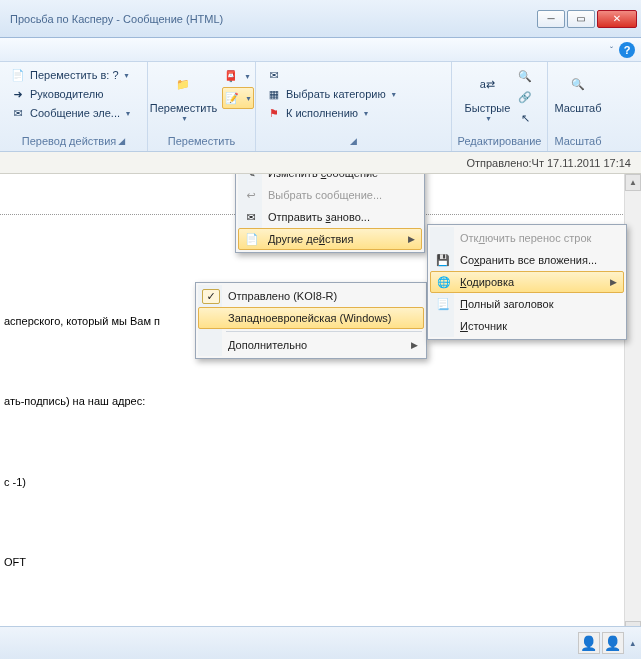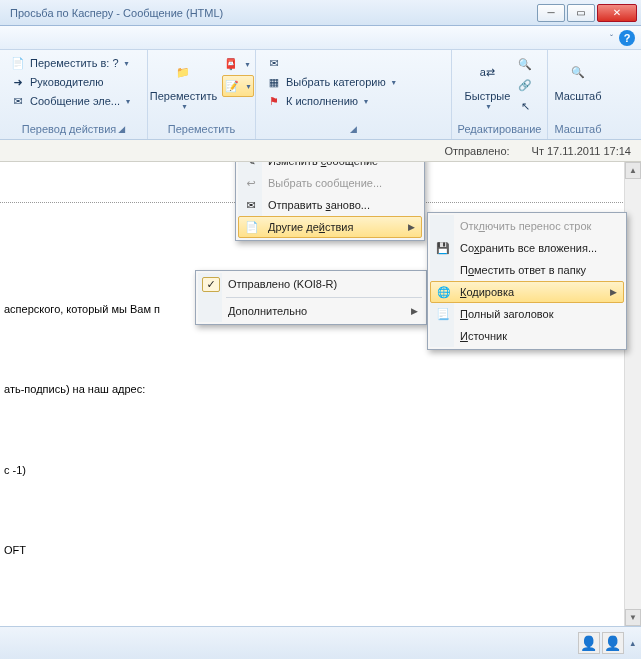--- a/index.html
+++ b/index.html
@@ -1,19 +1,19 @@
 <!DOCTYPE html>
 <html><head>
 <meta charset="utf-8">
 <style>
   * { box-sizing: border-box; margin: 0; padding: 0; font-family: "Segoe UI", Tahoma, sans-serif; font-size: 11px; }
   body { background: #fff; width: 641px; height: 659px; overflow: hidden; }
 
   
-  .titlebar { height: 26px; background: linear-gradient(#eaf2fb,#d6e5f5); display: flex; align-items: center; padding: 0 4px; border-bottom: 1px solid #9db8d8; }
+  .titlebar { height: 38px; background: linear-gradient(#eaf2fb,#d6e5f5); display: flex; align-items: center; padding: 0 4px; border-bottom: 1px solid #9db8d8; }
   .titlebar .title { flex: 1; color: #4a6a92; padding-left: 6px; white-space: nowrap; overflow: hidden; }
   .winbtns { display: flex; gap: 0; }
   .winbtn { width: 28px; height: 18px; border: 1px solid #7f9db9; background: linear-gradient(#fdfdfd,#e6eef7); display:flex; align-items:center; justify-content:center; font-size:10px; color:#333; margin-left:2px; border-radius:2px; }
   .winbtn.close { background: linear-gradient(#f28b82,#d93025); color:#fff; border-color:#a12; width:40px; }
 
   
   .qat { height: 24px; background: linear-gradient(#f7fbff,#e6effa); border-bottom:1px solid #c5d6ea; display:flex; align-items:center; justify-content:flex-end; padding-right:6px; gap:6px; }
   .helpicon { width:16px; height:16px; border-radius:50%; background:#1e88e5; color:#fff; display:flex; align-items:center; justify-content:center; font-weight:bold; font-size:11px; }
   .caret { font-size:9px; color:#4a6a92; }
 
@@ -28,21 +28,21 @@
   .smallbtn .ic { width:16px; height:16px; display:inline-flex; align-items:center; justify-content:center; }
   .drop { font-size:8px; color:#4a6a92; margin-left:2px; }
 
   .bigbtn { display:flex; flex-direction:column; align-items:center; justify-content:flex-start; width:58px; padding:2px; color:#1c3a5e; text-align:center; }
   .bigbtn .ic { width:32px; height:32px; display:flex; align-items:center; justify-content:center; margin-bottom:2px;}
   .bigbtn .lbl { line-height:1.1; }
 
   .stackcol { display:flex; flex-direction:column; gap:1px; }
 
   
-  .infobar { height:22px; background:#f4f4f0; border-bottom:1px solid #d0d0c8; display:flex; align-items:center; justify-content:flex-end; padding-right:10px; gap:22px; color:#444; }
+  .infobar { height:22px; background:#f4f4f0; border-bottom:1px solid #d0d0c8; display:flex; align-items:center; justify-content:flex-end; padding-right:10px; gap:0; color:#444; }
 
   
   .content { position:relative; height: calc(659px - 26px - 24px - 90px - 22px - 33px); background:#fff; overflow:hidden; }
   .dashed { border-top:1px dotted #999; margin:40px 0 0 0; }
   .bodytext { padding:20px 0 0 4px; color:#000; font-size:12px; line-height:1.9; white-space:pre-line; }
 
   
   .statusbar { position:absolute; bottom:0; left:0; right:0; height:33px; background:linear-gradient(#eef4fb,#dce8f5); border-top:1px solid #b9cde3; display:flex; align-items:center; justify-content:flex-end; padding-right:6px; gap:2px; }
   .avatar { width:22px; height:22px; background:#f0f0f0; border:1px solid #c7c7c7; display:flex; align-items:center; justify-content:center; color:#9aa; font-size:14px;}
 
@@ -228,39 +228,39 @@
       <span class="arrow">▶</span>
     </div>
   </div>
 
   <div class="menu" style="left:195px; top:108px; width:232px;">
     <div class="iconstrip"></div>
     <div class="menu-item">
       <span class="mic" style="border:1px solid #c8a94b;background:#fff6da;border-radius:2px;">✓</span>
       <span>Отправлено (KOI8-R)</span>
     </div>
+    <div class="menu-item hl">
+      <span>Западноевропейская (Windows)</span>
+    </div>
     <div class="menu-sep"></div>
     <div class="menu-item">
       <span><u>Д</u>ополнительно</span>
       <span class="arrow">▶</span>
     </div>
   </div>
 
   <div class="menu" style="left:427px; top:50px; width:200px;">
     <div class="iconstrip"></div>
     <div class="menu-item disabled">
       <span>Отк<u>л</u>ючить перенос строк</span>
     </div>
     <div class="menu-item">
       <span class="mic">💾</span>
       <span>Со<u>х</u>ранить все вложения...</span>
     </div>
-    <div class="menu-item">
-      <span>П<u>о</u>местить ответ в папку</span>
-    </div>
     <div class="menu-item hl">
       <span class="mic">🌐</span>
       <span><u>К</u>одировка</span>
       <span class="arrow">▶</span>
     </div>
     <div class="menu-item">
       <span class="mic">📃</span>
       <span><u>П</u>олный заголовок</span>
     </div>
     <div class="menu-item">

